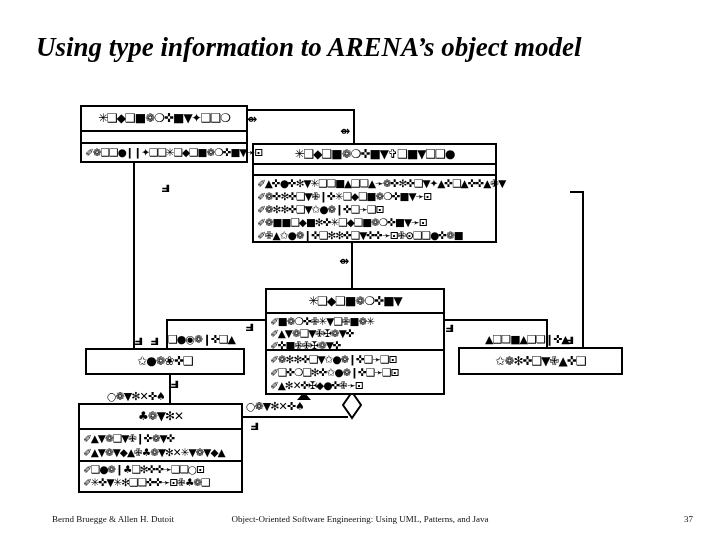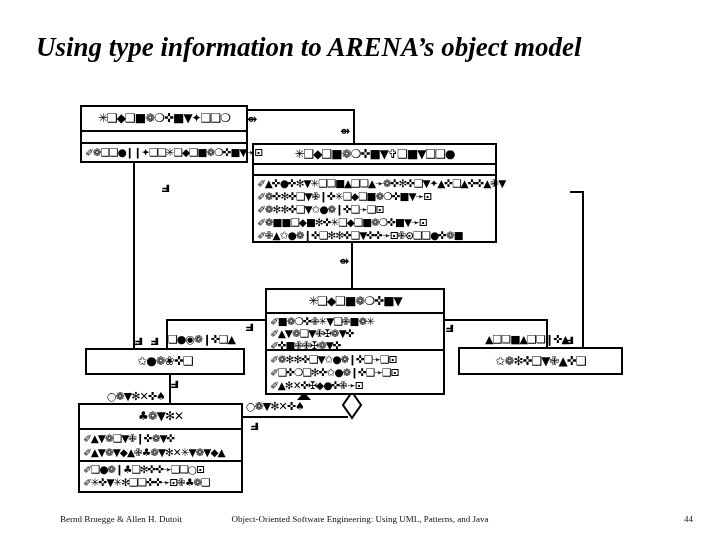--- a/index.html
+++ b/index.html
@@ -119,17 +119,17 @@
   <span class="mark" style="left:446px;top:323px">Ⅎ</span>
   <span class="mark" style="left:566px;top:335px">Ⅎ</span>
   <span class="mark" style="left:171px;top:379px">Ⅎ</span>
   <span class="mark" style="left:251px;top:421px">Ⅎ</span>
 
   <span class="sym-label" style="left:168px;top:333px">❑●◉❁❙✜❑▲</span>
   <span class="sym-label" style="left:107px;top:390px">○❁▼✻✕✜♠</span>
   <span class="sym-label" style="left:246px;top:400px">○❁▼✻✕✜♠</span>
   <span class="sym-label" style="left:485px;top:333px">▲❑❏■▲❑❏❙✜▲</span>
 
-  <div class="footer" style="left:60px">Bernd Bruegge &amp; Allen H. Dutoit</div>
+  <div class="footer" style="left:52px">Bernd Bruegge &amp; Allen H. Dutoit</div>
   <div class="footer" style="left:0;width:720px;text-align:center">Object-Oriented Software Engineering: Using UML, Patterns, and Java</div>
-  <div class="footer" style="left:684px">44</div>
+  <div class="footer" style="left:684px">37</div>
 
 </div>
 
 </body></html>

